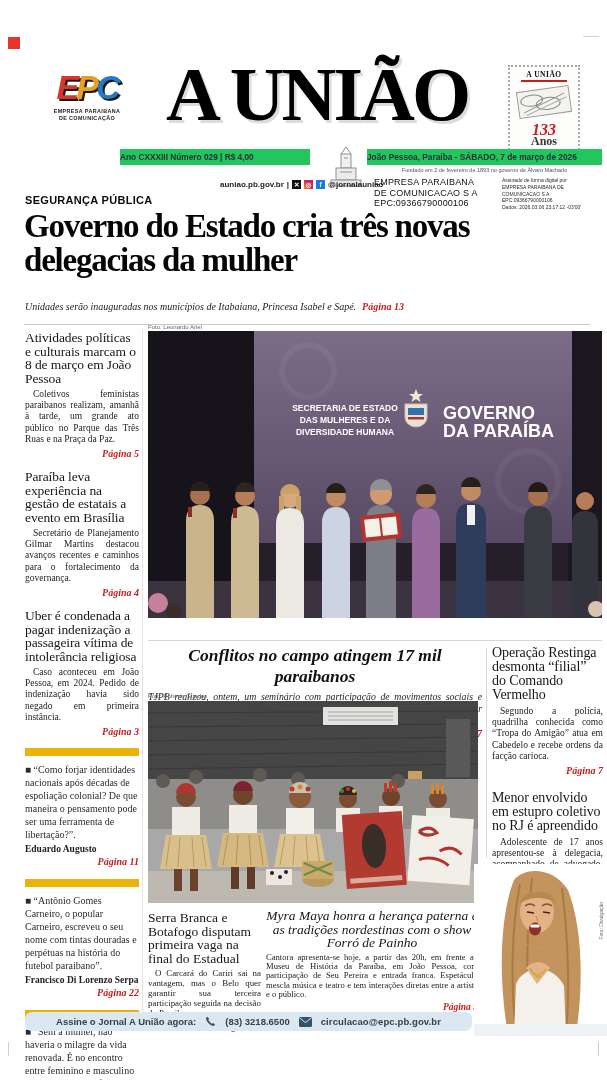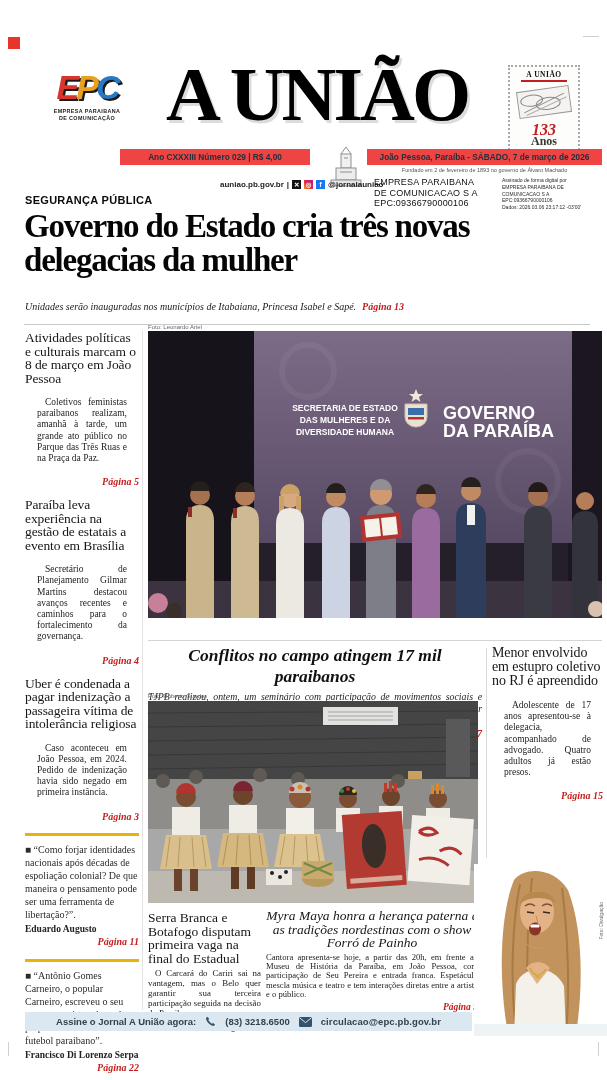--- a/index.html
+++ b/index.html
@@ -24,21 +24,21 @@
   #masthead-title{left:128px;top:56px;width:378px;font-size:76px;font-weight:bold;line-height:1;
         text-align:center;letter-spacing:-3px;color:#000;text-shadow:2.5px 2.5px 0 #dcdcdc;}
 
   #stamp{left:508px;top:65px;width:72px;height:93px;background:#fdfdfb;border:2px dotted #a8a8a8;
          box-sizing:border-box;text-align:center;padding-top:3px;}
   #stamp .st-title{font-size:7.5px;font-weight:bold;letter-spacing:.5px;}
   #stamp .st-rule{width:46px;height:2px;background:#c41e1e;margin:1px auto 2px;}
   #stamp .st-years{font-size:16px;font-weight:bold;color:#c41e1e;line-height:.8;font-style:italic;}
   #stamp .st-anos{font-size:12px;font-weight:bold;color:#3a342c;line-height:1;margin-top:-2px;}
 
-  .bluebar{background:#ef4444;height:16px;line-height:16px;text-align:center;
+  .bluebar{background:#22c55e;height:16px;line-height:16px;text-align:left;
            font-family:"Liberation Sans",sans-serif;font-size:8.3px;font-weight:bold;color:#23303a;}
   #founded{left:367px;top:167px;width:235px;text-align:center;font-size:5.5px;color:#555;}
   #webbar{left:220px;top:180px;display:flex;align-items:center;gap:3px;font-size:8px;font-weight:bold;color:#222;}
   .socsq{width:9px;height:9px;font-size:6.5px;line-height:9px;text-align:center;color:#fff;font-weight:bold;}
   .soc-x{background:#111;}
   .soc-ig{background:linear-gradient(45deg,#f09433,#dc2743,#bc1888);}
   .soc-fb{background:#1877f2;}
   #sig-entity{left:374px;top:177px;width:128px;font-size:9px;line-height:1.18;font-weight:500;
               letter-spacing:.2px;color:#101010;}
   #sig-details{left:502px;top:177px;width:102px;font-size:5px;line-height:1.35;color:#2a2a2a;}
@@ -49,23 +49,23 @@
             letter-spacing:-1.2px;color:#050505;}
   #subhead{left:25px;top:301px;width:566px;font-size:10px;font-style:italic;color:#1a1a1a;}
   .pref{color:#c41e1e;font-style:italic;font-weight:bold;}
   #subhead .pref{margin-left:6px;}
   .rule{background:#c9c9c9;}
 
   
   #left-col{left:25px;top:331px;width:114px;}
   .art{margin-bottom:11px;}
   .art h3{margin:0 0 4px;font-size:13.5px;line-height:1.0;font-weight:500;letter-spacing:-.1px;color:#161616;}
-  .art-body{margin:12px;font-size:9.5px;line-height:1.18;text-align:justify;text-indent:8px;color:#1c1c1c;}
+  .art-body{margin:0;font-size:9.5px;line-height:1.18;text-align:justify;text-indent:8px;color:#1c1c1c;}
   .art .pref{font-size:10px;text-align:right;margin-top:3px;}
-  .quote{border-top:3px solid #eab308;padding-top:7px;margin-bottom:12px;}
+  .quote{border-top:8px solid #eab308;padding-top:7px;margin-bottom:12px;}
   .quote-text{margin:0;font-size:10px;line-height:1.3;color:#2b2b2b;}
   .quote-author{font-size:9.5px;font-weight:bold;text-align:left;margin-top:3px;color:#222;}
   .quote .pref{font-size:10px;text-align:right;margin-top:2px;}
 
   .photocredit{font-size:6px;color:#666;font-family:"Liberation Sans",sans-serif;}
   #caption{left:148px;top:621px;width:454px;font-size:9.2px;font-style:italic;color:#1a1a1a;}
 
   #conflitos{left:148px;top:645px;width:334px;}
   #conflitos h2{margin:0 0 4px;font-size:17.5px;font-style:italic;font-weight:600;text-align:center;color:#101010;}
   #conflitos .c-body{margin:0;font-size:9.8px;font-style:italic;line-height:1.2;text-align:justify;color:#1c1c1c;}
@@ -84,21 +84,21 @@
   #myra h3{margin:0 0 3px;font-size:13.5px;font-style:italic;font-weight:500;line-height:1.0;text-align:center;color:#161616;}
   #myra p{margin:0;font-size:8.6px;line-height:1.1;text-align:justify;color:#1c1c1c;}
   #myra .pref{font-size:9.5px;text-align:right;margin-top:2px;}
 
   #myra-photo{left:474px;top:864px;width:133px;height:172px;z-index:3;}
   #myra-credit{left:598px;top:902px;font-size:5px;color:#666;font-family:"Liberation Sans",sans-serif;
                writing-mode:vertical-rl;transform:rotate(180deg);z-index:4;}
 
   #footer-bar{left:25px;top:1012px;width:447px;height:19px;background:#dbe8f2;display:flex;
               align-items:center;justify-content:center;gap:9px;z-index:1;
-              font-family:"Liberation Sans",sans-serif;font-size:9.5px;font-weight:bold;color:#33424e;}
+              font-family:"Liberation Sans",sans-serif;font-size:9.5px;font-weight:bold;color:#33424e;border-radius:7px;}
   #footer-bar .fmail{letter-spacing:.1px;}
 </style>
 </head>
 <body>
 
 <div id="page">
 
   <div class="abs regsq"></div>
   <div class="abs crop" style="left:583px;top:36px;width:16px;height:1px;"></div>
   <div class="abs crop" style="left:8px;top:1042px;width:1px;height:14px;"></div>
@@ -298,20 +298,25 @@
 
   <div class="abs" id="conflitos">
     <h2>Conflitos no campo atingem 17 mil paraibanos</h2>
     <p class="c-body">TJPB realizou, ontem, um seminário com participação de movimentos sociais e povos indígenas para debater o cenário de violência na Zona Rural e elaborar estratégias voltadas à proteção de direitos.</p>
     <div class="pref">Página 7</div>
   </div>
   <div class="abs rule" style="left:486px;top:648px;width:1px;height:210px;background:#d9d9d9;"></div>
 
   <div class="abs" id="right-col">
     <article class="art">
+      <h3>Operação Restinga desmonta “filial” do Comando Vermelho</h3>
+      <p class="art-body">Segundo a polícia, quadrilha conhecida como “Tropa do Amigão” atua em Cabedelo e recebe ordens da facção carioca.</p>
+      <div class="pref">Página 7</div>
+    </article>
+    <article class="art">
       <h3>Menor envolvido em estupro coletivo no RJ é apreendido</h3>
       <p class="art-body">Adolescente de 17 anos apresentou-se à delegacia, acompanhado de advogado. Quatro adultos já estão presos.</p>
       <div class="pref">Página 15</div>
     </article>
   </div>
 
   <div class="abs photocredit" style="left:148px;top:693px;">Foto: Roberto Guedes</div>
   <svg class="abs" style="left:148px;top:701px;" width="330" height="202" viewBox="0 0 330 202">
     <rect width="330" height="202" fill="#a8a8a8"></rect>
     <rect x="0" y="0" width="330" height="78" fill="#454545"></rect>

